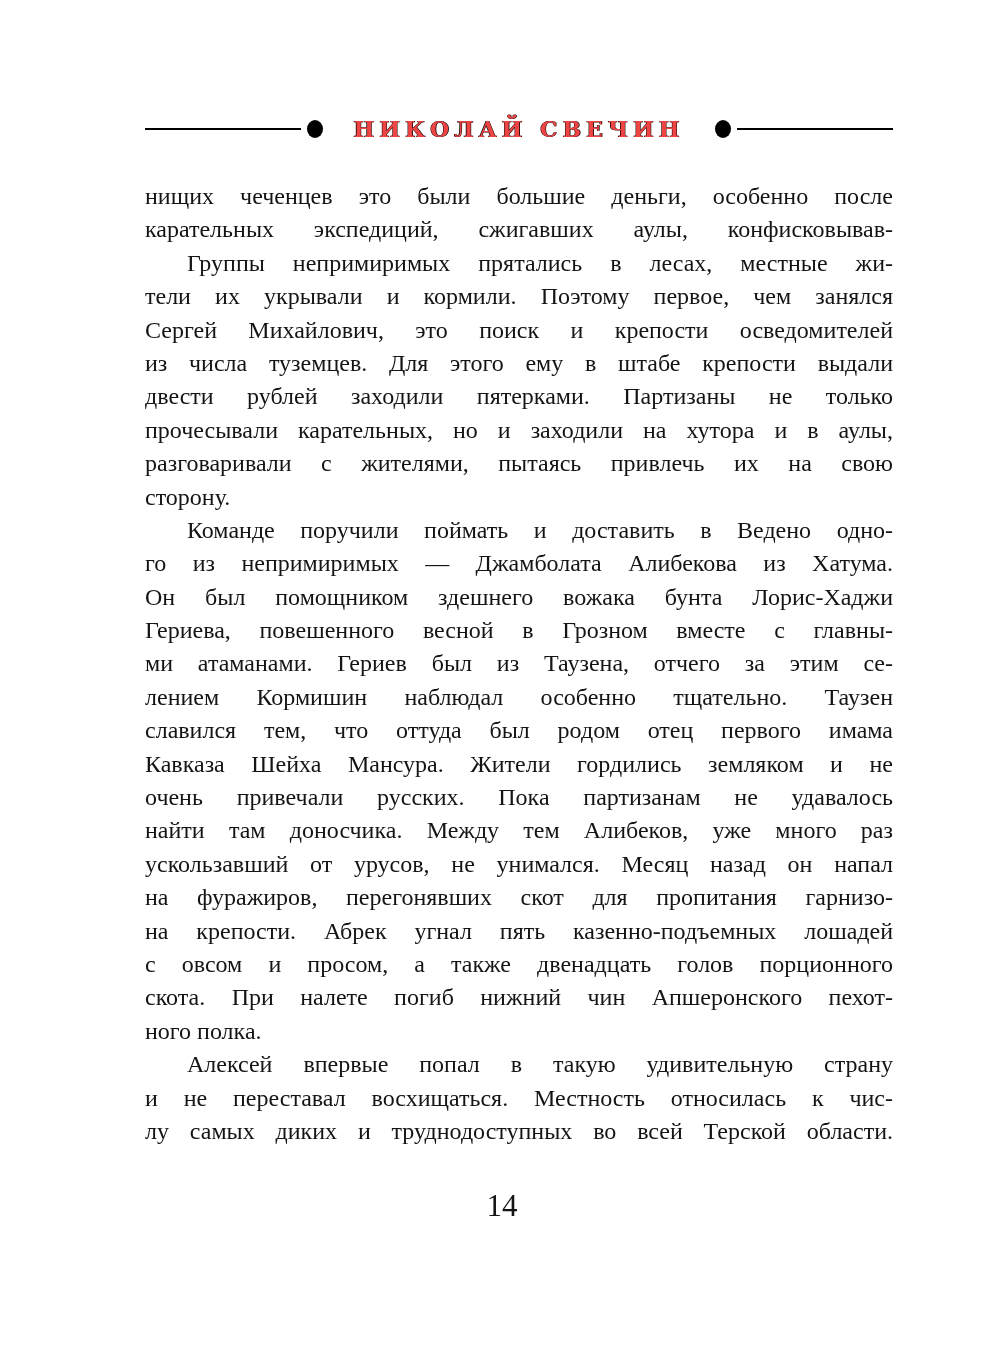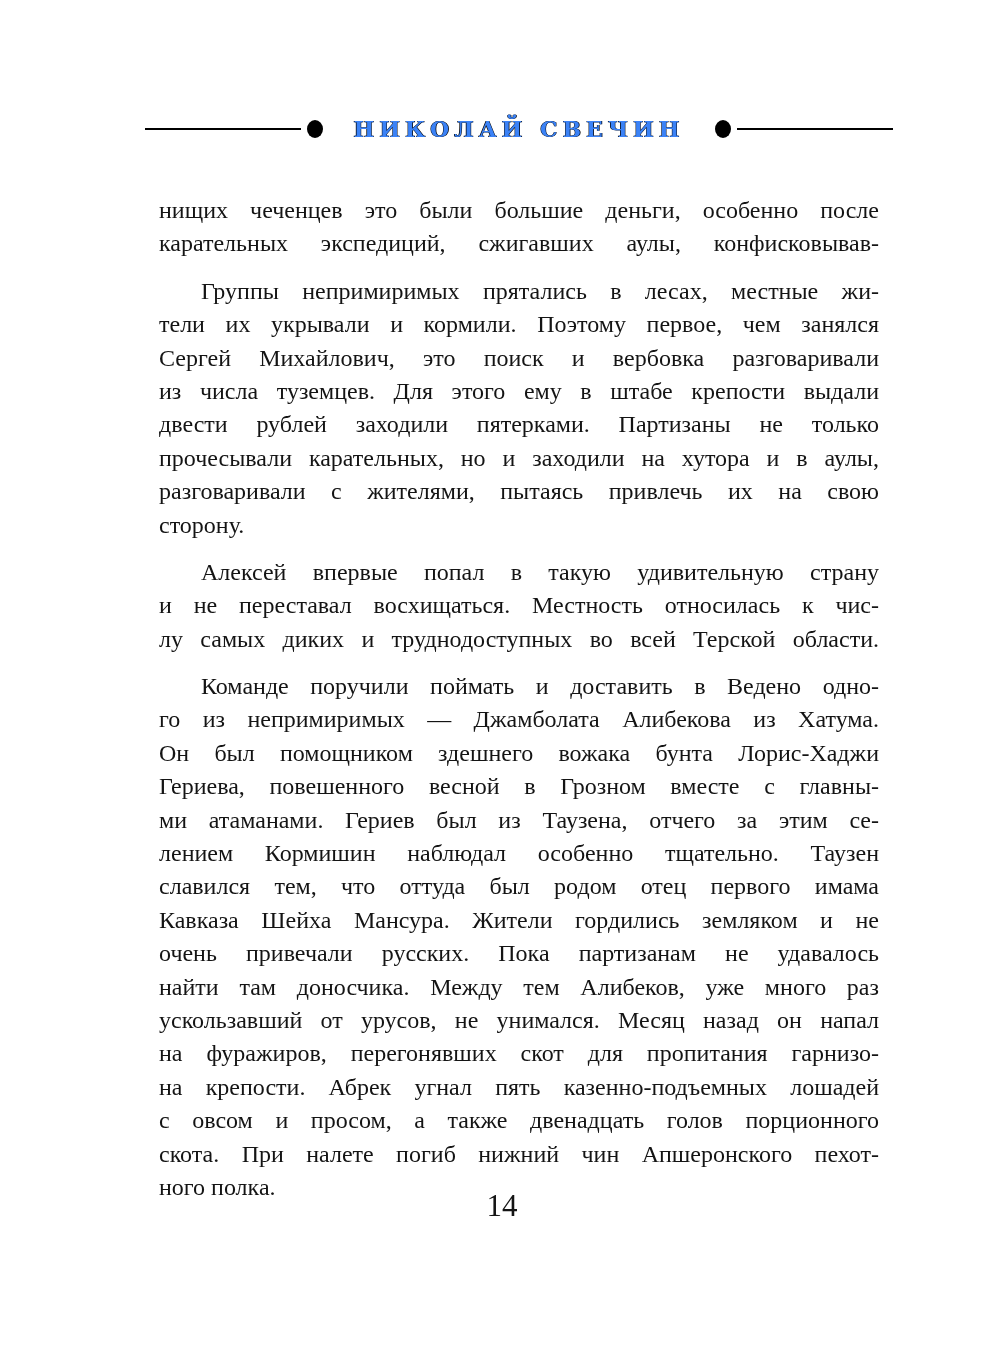--- a/index.html
+++ b/index.html
@@ -41,35 +41,35 @@
   .head-dot.left  { margin-left: 6px; }
   .head-dot.right { margin-right: 6px; }
   .author-name {
     flex: none;
     margin: 0 30px;
     font-family: "DejaVu Serif", serif;
     font-weight: bold;
     font-size: 22px;
     letter-spacing: 5px;
     white-space: nowrap;
-    color: #3b82f6;
+    color: #ef4444;
     text-shadow: 0.6px 0 0 #000, -0.6px 0 0 #000;
   }
 
   
   .page-text {
     position: absolute;
     left: 145px;
     top: 180px;
     width: 748px;
     font-size: 24px;
     line-height: 33.4px;
     color: #141414;
   }
-  .paragraph { margin: 14px; }
+  .paragraph { margin: 0; }
   .line {
     text-align: justify;
     text-align-last: justify;
     height: 33.4px;
     overflow: hidden;
   }
   .line.last {
     text-align-last: left;
   }
   .line.indent {
@@ -100,45 +100,45 @@
 </div>
 
 <div class="page-text">
     <div class="paragraph">
       <div class="line">нищих чеченцев это были большие деньги, особенно после</div>
       <div class="line">карательных экспедиций, сжигавших аулы, конфисковывав-</div>
     </div>
     <div class="paragraph">
       <div class="line indent">Группы непримиримых прятались в лесах, местные жи-</div>
       <div class="line">тели их укрывали и кормили. Поэтому первое, чем занялся</div>
-      <div class="line">Сергей Михайлович, это поиск и вербовка разговаривали</div>
+      <div class="line">Сергей Михайлович, это поиск и крепости осведомителей</div>
       <div class="line">из числа туземцев. Для этого ему в штабе крепости выдали</div>
       <div class="line">двести рублей заходили пятерками. Партизаны не только</div>
       <div class="line">прочесывали карательных, но и заходили на хутора и в аулы,</div>
       <div class="line">разговаривали с жителями, пытаясь привлечь их на свою</div>
       <div class="line last">сторону.</div>
-    </div>
-    <div class="paragraph">
-      <div class="line indent">Алексей впервые попал в такую удивительную страну</div>
-      <div class="line">и не переставал восхищаться. Местность относилась к чис-</div>
-      <div class="line">лу самых диких и труднодоступных во всей Терской области.</div>
     </div>
     <div class="paragraph">
       <div class="line indent">Команде поручили поймать и доставить в Ведено одно-</div>
       <div class="line">го из непримиримых — Джамболата Алибекова из Хатума.</div>
       <div class="line">Он был помощником здешнего вожака бунта Лорис-Хаджи</div>
       <div class="line">Гериева, повешенного весной в Грозном вместе с главны-</div>
       <div class="line">ми атаманами. Гериев был из Таузена, отчего за этим се-</div>
       <div class="line">лением Кормишин наблюдал особенно тщательно. Таузен</div>
       <div class="line">славился тем, что оттуда был родом отец первого имама</div>
       <div class="line">Кавказа Шейха Мансура. Жители гордились земляком и не</div>
       <div class="line">очень привечали русских. Пока партизанам не удавалось</div>
       <div class="line">найти там доносчика. Между тем Алибеков, уже много раз</div>
       <div class="line">ускользавший от урусов, не унимался. Месяц назад он напал</div>
       <div class="line">на фуражиров, перегонявших скот для пропитания гарнизо-</div>
       <div class="line">на крепости. Абрек угнал пять казенно-подъемных лошадей</div>
       <div class="line">с овсом и просом, а также двенадцать голов порционного</div>
       <div class="line">скота. При налете погиб нижний чин Апшеронского пехот-</div>
       <div class="line last">ного полка.</div>
     </div>
+    <div class="paragraph">
+      <div class="line indent">Алексей впервые попал в такую удивительную страну</div>
+      <div class="line">и не переставал восхищаться. Местность относилась к чис-</div>
+      <div class="line">лу самых диких и труднодоступных во всей Терской области.</div>
+    </div>
   </div>
 
 <div class="folio">14</div>
 
 </body></html>

